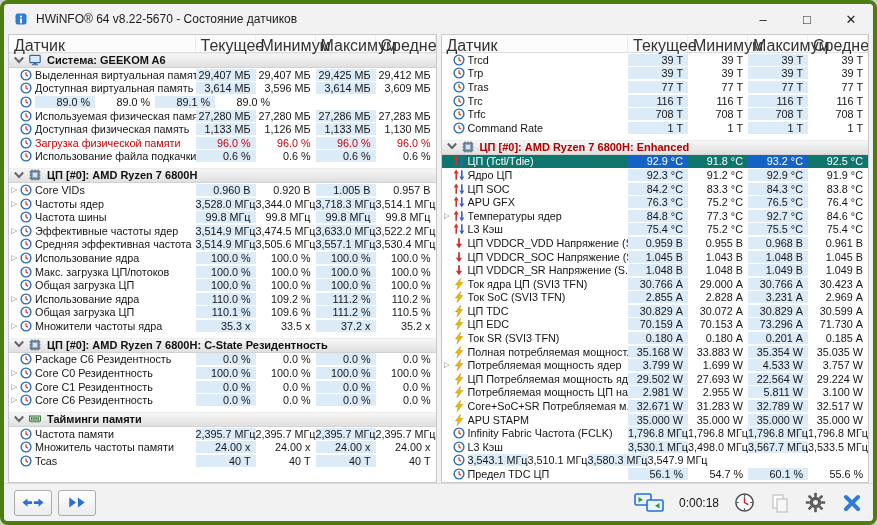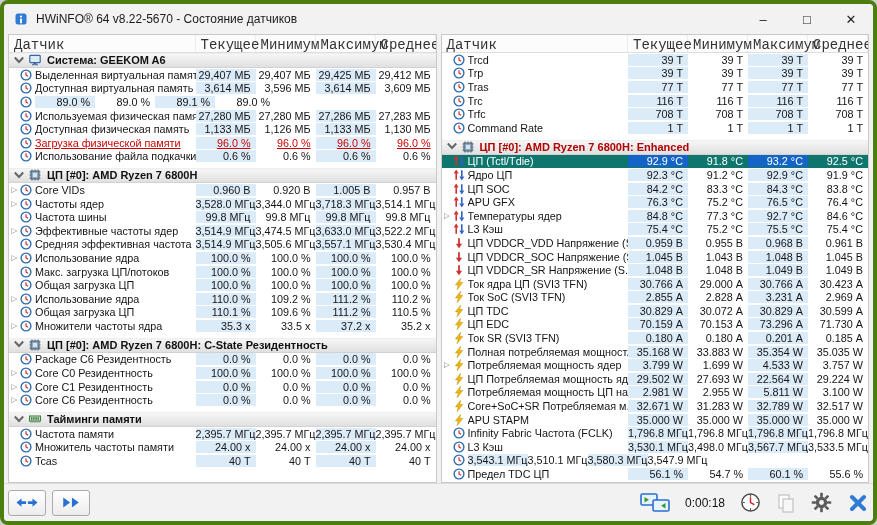--- a/index.html
+++ b/index.html
@@ -14,44 +14,44 @@
   .win-btns { margin-left:auto; display:flex; height:100%; }
   .win-btn { width:44px; display:flex; align-items:center; justify-content:center;
              font-size:13px; color:#222; cursor:default; }
   
   .main { flex:1; display:flex; padding:0 4px; min-height:0; }
   .panel { flex:1; background:#fff; border:1px solid #c9c9c9; overflow:hidden;
            display:flex; flex-direction:column; min-width:0; }
   .splitter { width:4px; flex:0 0 auto; }
   .colhead { display:flex; height:18px; flex:0 0 auto; background:#fcfcfc;
              border-bottom:1px solid #dedede; }
-  .ch { font-size:14px; color:#333; padding:2px 5px 0 5px; border-right:1px solid #ececec; white-space:nowrap;font-family:Liberation Mono, monospace; }
+  .ch { font-size:16px; color:#333; padding:2px 5px 0 5px; border-right:1px solid #ececec; white-space:nowrap; }
   .ch.name { flex:1; text-align:left; }
   .ch.val { width:60px; text-align:right; }
   .rows { flex:1; overflow:hidden; }
   .group { margin-bottom:5px; }
   .ghead { display:flex; align-items:flex-start; height:15px; font-size:11px; font-weight:bold; color:#111;
            background:linear-gradient(#f6f6f6,#e0e0e0); border-top:1px solid #eee; border-bottom:1px solid #d2d2d2; }
   .ghead .chev { width:14px; height:11px; margin-left:3px; flex:0 0 auto; }
   .ghead .icn { margin:0 3px; }
   .ghead.red .glabel { color:#b20000; }
   .row { display:flex; align-items:center; height:13.6px; font-size:10.8px; color:#151515; }
   .exp { width:11px; flex:0 0 auto; text-align:center; font-size:7.5px; line-height:13.6px; color:#808080; }
   .icn { width:15px; height:12px; flex:0 0 auto; display:inline-flex; align-items:center; }
   .icn svg { width:12px; height:12px; }
   .lbl { flex:1; min-width:0; white-space:nowrap; overflow:hidden; }
   .val { width:60px; flex:0 0 auto; text-align:right; padding-right:5px; white-space:nowrap; }
   .val.c0, .val.c2 { background:#dcebf8; }
-  .row.alert .lbl, .row.alert .val { color:#cc0000;text-decoration:underline; }
+  .row.alert .lbl, .row.alert .val { color:#cc0000; }
   .row.sel { background:#0f766e; }
   .row.sel .lbl, .row.sel .val { color:#fff; }
   .row.sel .val.c0, .row.sel .val.c2 { background:#1464c8; }
   
   .bottombar { height:38px; flex:0 0 auto; display:flex; align-items:center;
-               padding:0 4px; background:#f2f2f2; border-top:1px solid #dcdcdc; }
+               padding:0 10px; background:#f2f2f2; border-top:1px solid #dcdcdc; }
   .tool-btn { width:38px; height:26px; margin-right:6px; display:flex; align-items:center; justify-content:center;
               background:linear-gradient(#ffffff,#ececec); border:1px solid #ababab; border-radius:3px; }
   .right-cluster { margin-left:auto; display:flex; align-items:center; }
   .right-cluster > * { margin-left:15px; }
   .timer { font-size:12px; color:#111; }
   .flat-icon { display:inline-flex; align-items:center; justify-content:center; }
 </style>
 </head>
 <body>
 

